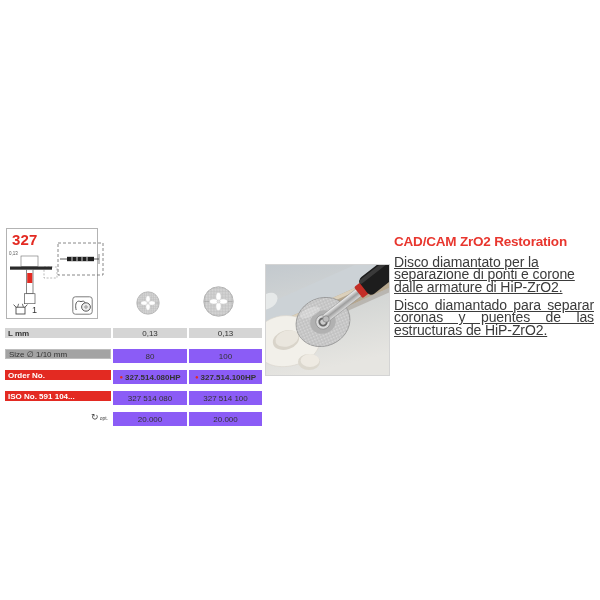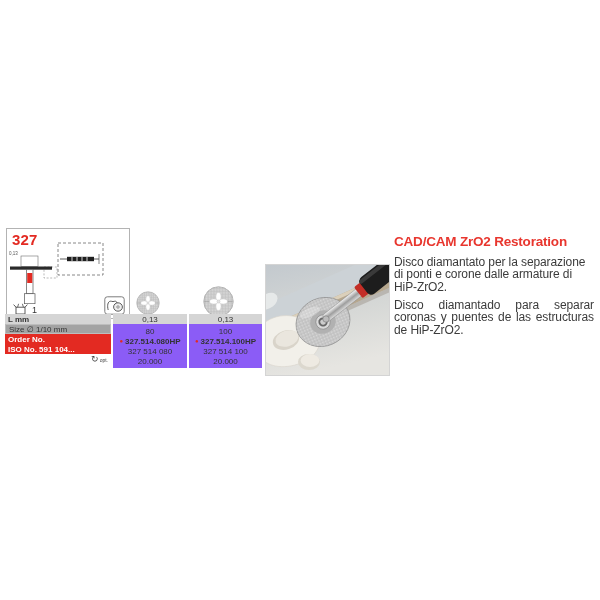--- a/index.html
+++ b/index.html
@@ -1,58 +1,58 @@
 <!DOCTYPE html>
 <html><head>
 <meta charset="utf-8">
 <style>
   html,body{margin:0;padding:0;}
   body{width:600px;height:600px;background:#ffffff;overflow:hidden;
        font-family:"Liberation Sans", sans-serif;}
   .page{position:relative;width:600px;height:600px;background:#fff;}
 
   
-  .product-box{position:absolute;left:6px;top:228px;width:124px;height:91px;
+  .product-box{position:absolute;left:6px;top:228px;width:92px;height:91px;
     border:1px solid #b3b3b3;background:#fff;box-sizing:border-box;}
   .product-number{position:absolute;left:5px;top:2px;font-size:15px;font-weight:bold;
     color:#e32a22;letter-spacing:.2px;}
   .tech-drawing{position:absolute;left:1px;top:13px;width:100px;height:62px;}
   .pack-row{position:absolute;left:6px;bottom:3px;display:flex;align-items:flex-end;gap:4px;}
   .pack-qty{font-size:9px;color:#333;line-height:10px;}
   .app-icon{position:absolute;right:4px;bottom:3px;width:21px;height:19px;}
 
   
   .disc-small{position:absolute;left:136px;top:291px;width:24px;height:24px;}
   .disc-large{position:absolute;left:203px;top:286px;width:31px;height:31px;}
 
   
-  .spec-table{position:absolute;left:5px;top:314px;display:grid;
-    grid-template-columns:106px 74px 73px;grid-auto-rows:10px;gap:0 2px;
+  .spec-table{position:absolute;left:5px;top:328px;display:grid;
+    grid-template-columns:106px 74px 73px;grid-auto-rows:10px;gap:11px 2px;
     font-size:8px;color:#333;}
   .cell{box-sizing:border-box;line-height:9px;display:flex;align-items:center;}
   .lab{padding-left:3px;}
   .val{justify-content:center;background:#86efac;border:7px solid #8b5cf6;}
   .grayc{background:#d5d5d5;border:none;}
   .redc{background:#e32a22;color:#fff;font-weight:bold;border:none;text-align:right;}
   .boldv{font-weight:bold;}
   .speed-lab{justify-content:flex-end;padding-right:3px;background:transparent;}
   .dot{color:#e32a22;font-size:6px;margin-right:2px;line-height:6px;}
   .rot-ic{font-size:9px;color:#444;}
   .rot-sub{font-size:5px;color:#444;margin-left:1px;align-self:flex-end;line-height:7px;}
 
   
   .photo{position:absolute;left:266px;top:265px;width:123px;height:110px;
     outline:1px solid #d4d4d4;}
 
   
   .desc{position:absolute;left:394px;top:229px;width:200px;}
   .desc-title{font-size:13.5px;font-weight:bold;color:#e8362e;margin:5px 0 7px 0;
     letter-spacing:-0.2px;}
-  .desc p{font-size:12px;line-height:12.4px;color:#3b3b3b;margin:0 0 5.5px 0;
-    letter-spacing:-0.1px;}
+  .desc p{font-size:14px;line-height:12.4px;color:#3b3b3b;margin:0 0 5.5px 0;
+    letter-spacing:-0.1px;text-decoration:underline;}
   .just{text-align:justify;}
 </style>
 </head>
 <body>
 
 <div class="page">
 
   <div class="product-box">
     <div class="product-number">327</div>
 

